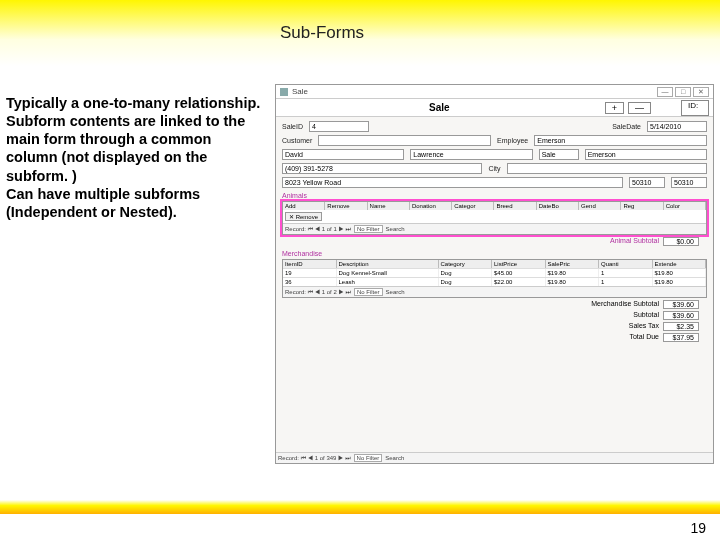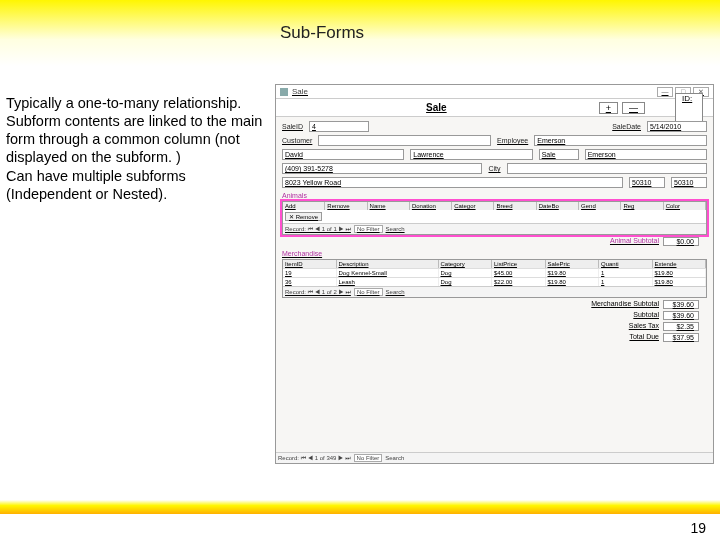--- a/index.html
+++ b/index.html
@@ -5,31 +5,31 @@
   * { box-sizing: border-box; margin: 0; padding: 0; font-family: Arial, sans-serif; }
   body { width: 720px; height: 540px; background: #fff; position: relative; overflow: hidden; }
   .header {
     height: 66px;
     background: linear-gradient(to bottom, #fff600 0%, #ffffe0 60%, #ffffff 100%);
     display: flex; align-items: center; padding-left: 280px;
   }
   .header h1 { font-size: 17px; font-weight: normal; color: #222; }
   .main { display: flex; height: 410px; }
   .sidebar { width: 275px; padding: 28px 10px 10px 6px; }
-  .sidebar p { font-size: 14.5px; line-height: 1.25; font-weight: normal; color: #000; }
-  .form-area { flex: 1; padding: 18px 6px 0 0; text-decoration: underline; }
+  .sidebar p { font-size: 14.5px; line-height: 1.25; font-weight: bold; color: #000; }
+  .form-area { flex: 1; padding: 18px 6px 0 0; }
   .window { border: 1px solid #999; background: #f7f6f4; font-size: 8px; height: 380px; position: relative; }
   .titlebar { background: #fff; height: 14px; display: flex; align-items: center; padding: 0 4px; border-bottom: 1px solid #ccc; }
   .titlebar .wicon { width: 8px; height: 8px; background: #8aa; margin-right: 4px; }
   .titlebar .wtitle { font-size: 8px; color: #444; flex: 1; }
   .titlebar .wbtn { width: 16px; height: 10px; border: 1px solid #aaa; margin-left: 2px; font-size: 7px; text-align: center; line-height: 8px; color: #666; }
   .form-header { display: flex; align-items: center; height: 18px; background: #fff; border-bottom: 1px solid #ccc; }
   .form-header .fh-title { flex: 1; text-align: center; font-weight: bold; font-size: 10px; }
   .form-header .fh-box { border: 1px solid #888; padding: 0 6px; margin: 0 2px; height: 12px; line-height: 10px; font-size: 9px; background: #fff; }
-  .form-header .id-box { border: 1px solid #888; padding: 0 6px; margin-right: 10px; height: 29px; line-height: 10px; font-size: 8px; background: #fff; min-width: 28px; }
+  .form-header .id-box { border: 1px solid #888; padding: 0 6px; margin-right: 4px; height: 16px; line-height: 10px; font-size: 8px; background: #fff; min-width: 28px; }
   .body-area { padding: 4px 6px; position: relative; }
   .row { display: flex; gap: 6px; align-items: center; margin-bottom: 3px; font-size: 7px; }
   .row label { font-size: 7px; color: #222; }
   .field { border: 1px solid #999; background: #fff; height: 11px; padding: 0 2px; font-size: 7px; line-height: 10px; flex: 1; min-width: 20px; }
   .section-label { color: #b030a0; font-size: 7px; margin-top: 4px; margin-bottom: 2px; }
   .subform { border: 1px solid #999; background: #fff; margin-top: 2px; }
   .subform-pink { outline: 2px solid #ff4fcf; }
   .col-headers { display: flex; background: #eee; font-size: 6px; }
   .col-headers div { border-right: 1px solid #bbb; padding: 1px 2px; flex: 1; white-space: nowrap; overflow: hidden; }
   .subform-row { display: flex; font-size: 6px; border-top: 1px solid #ddd; }

